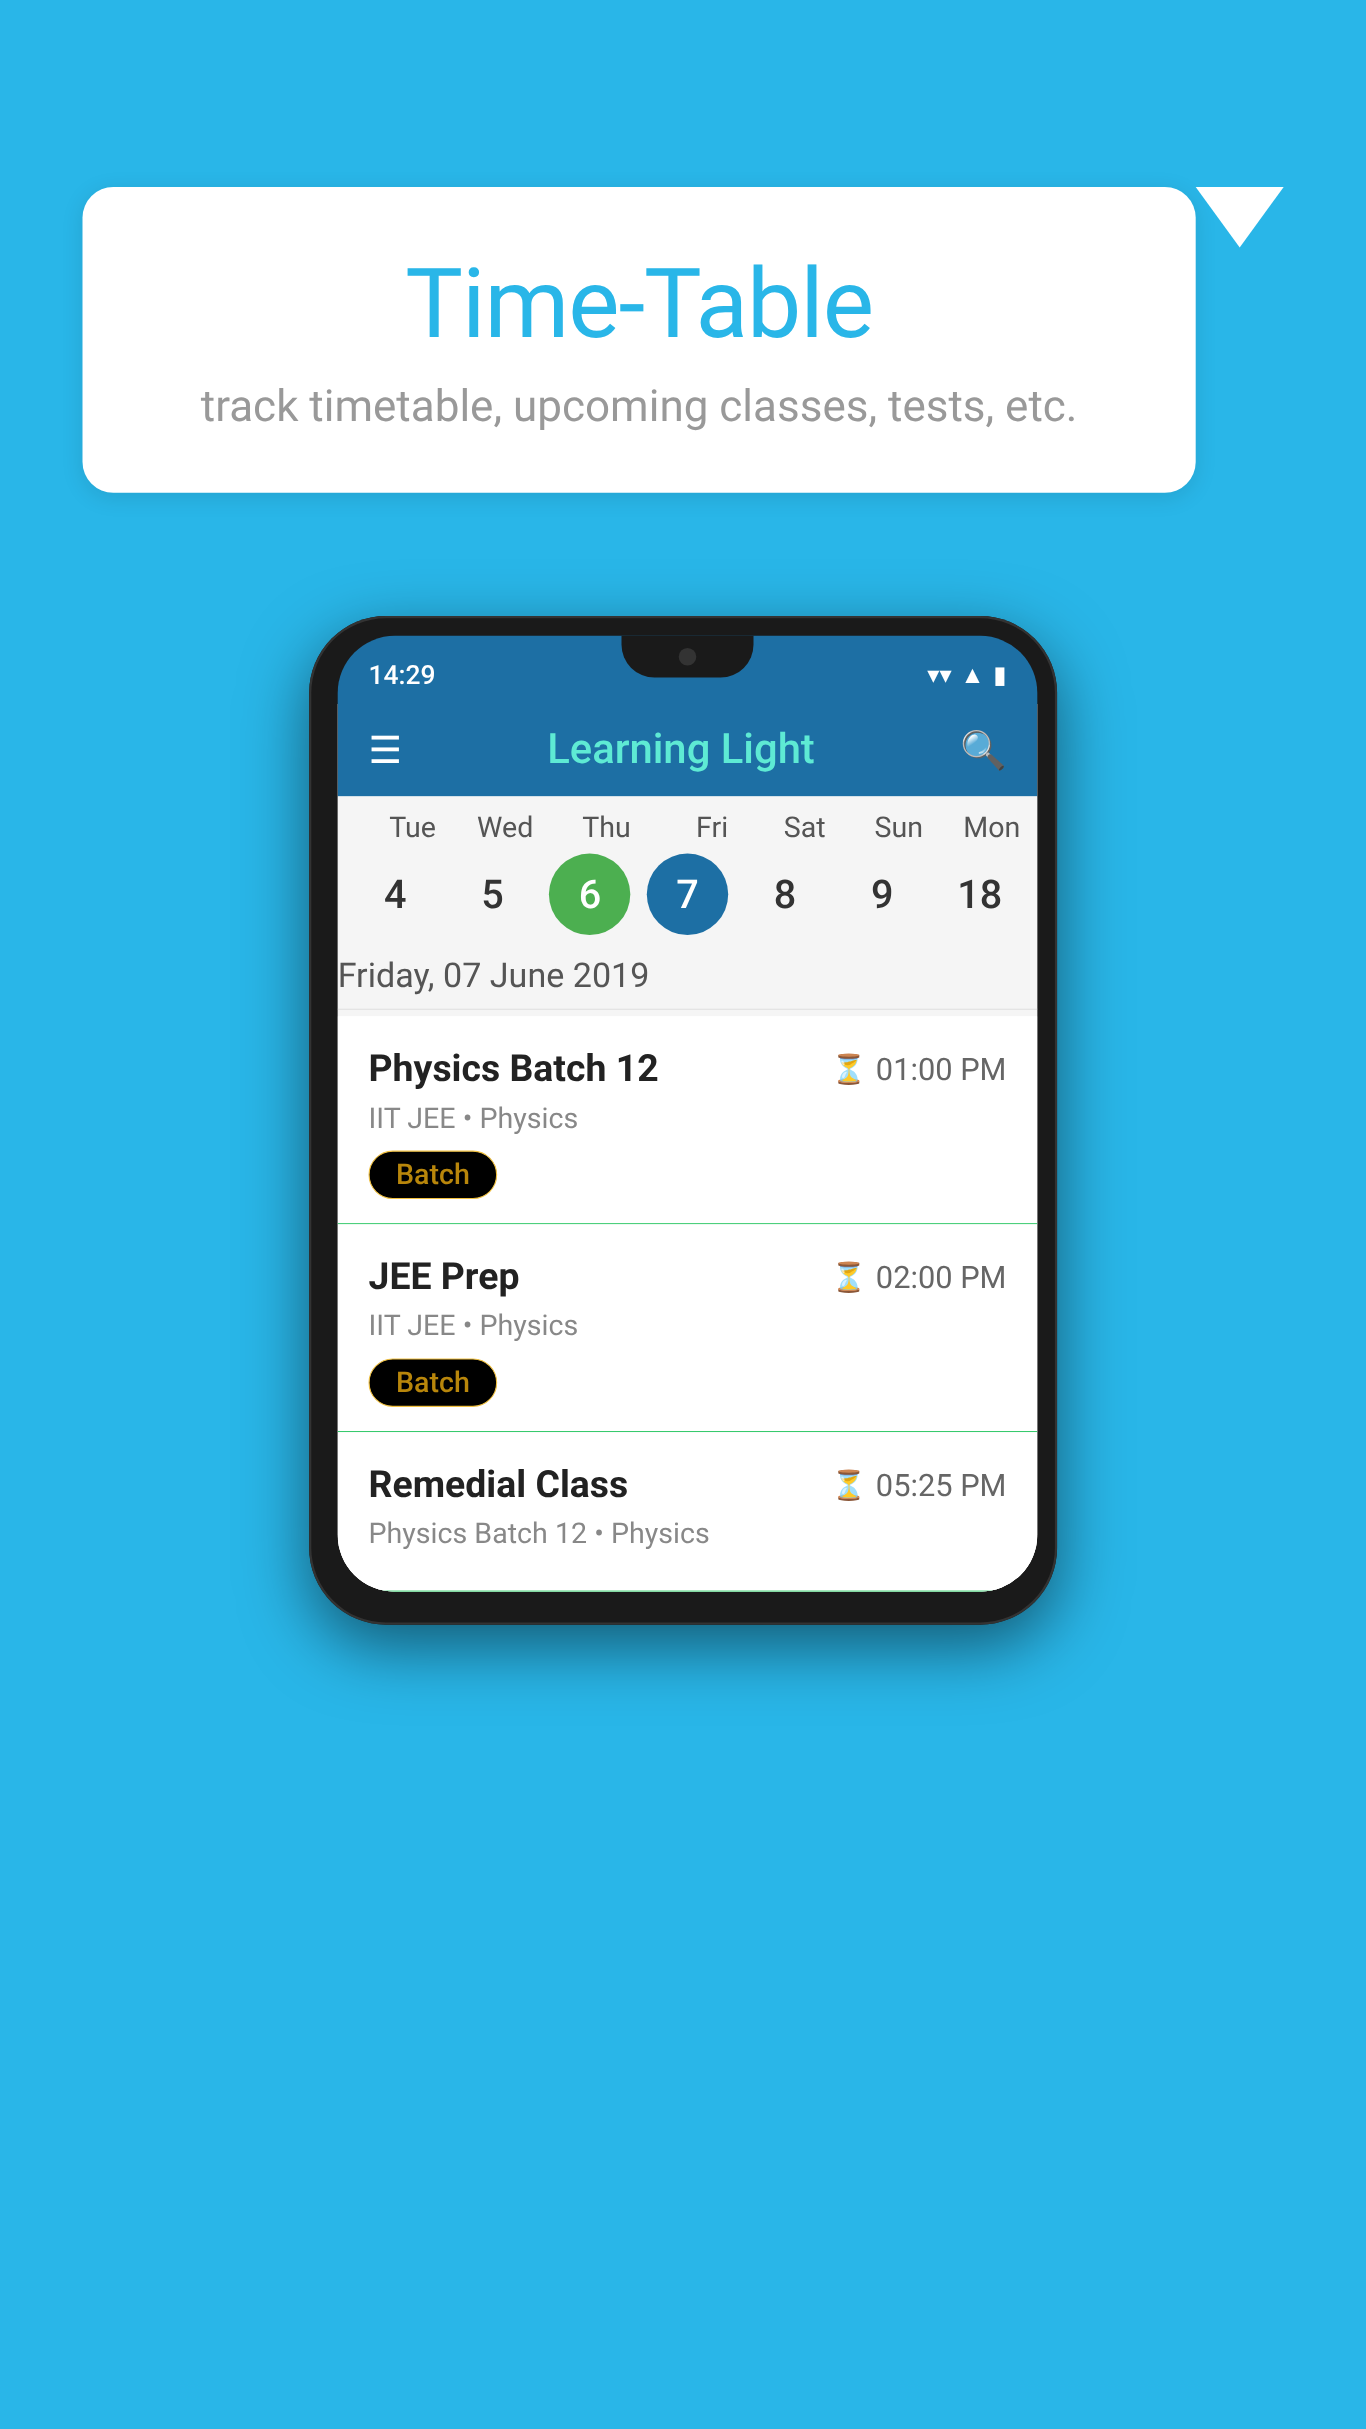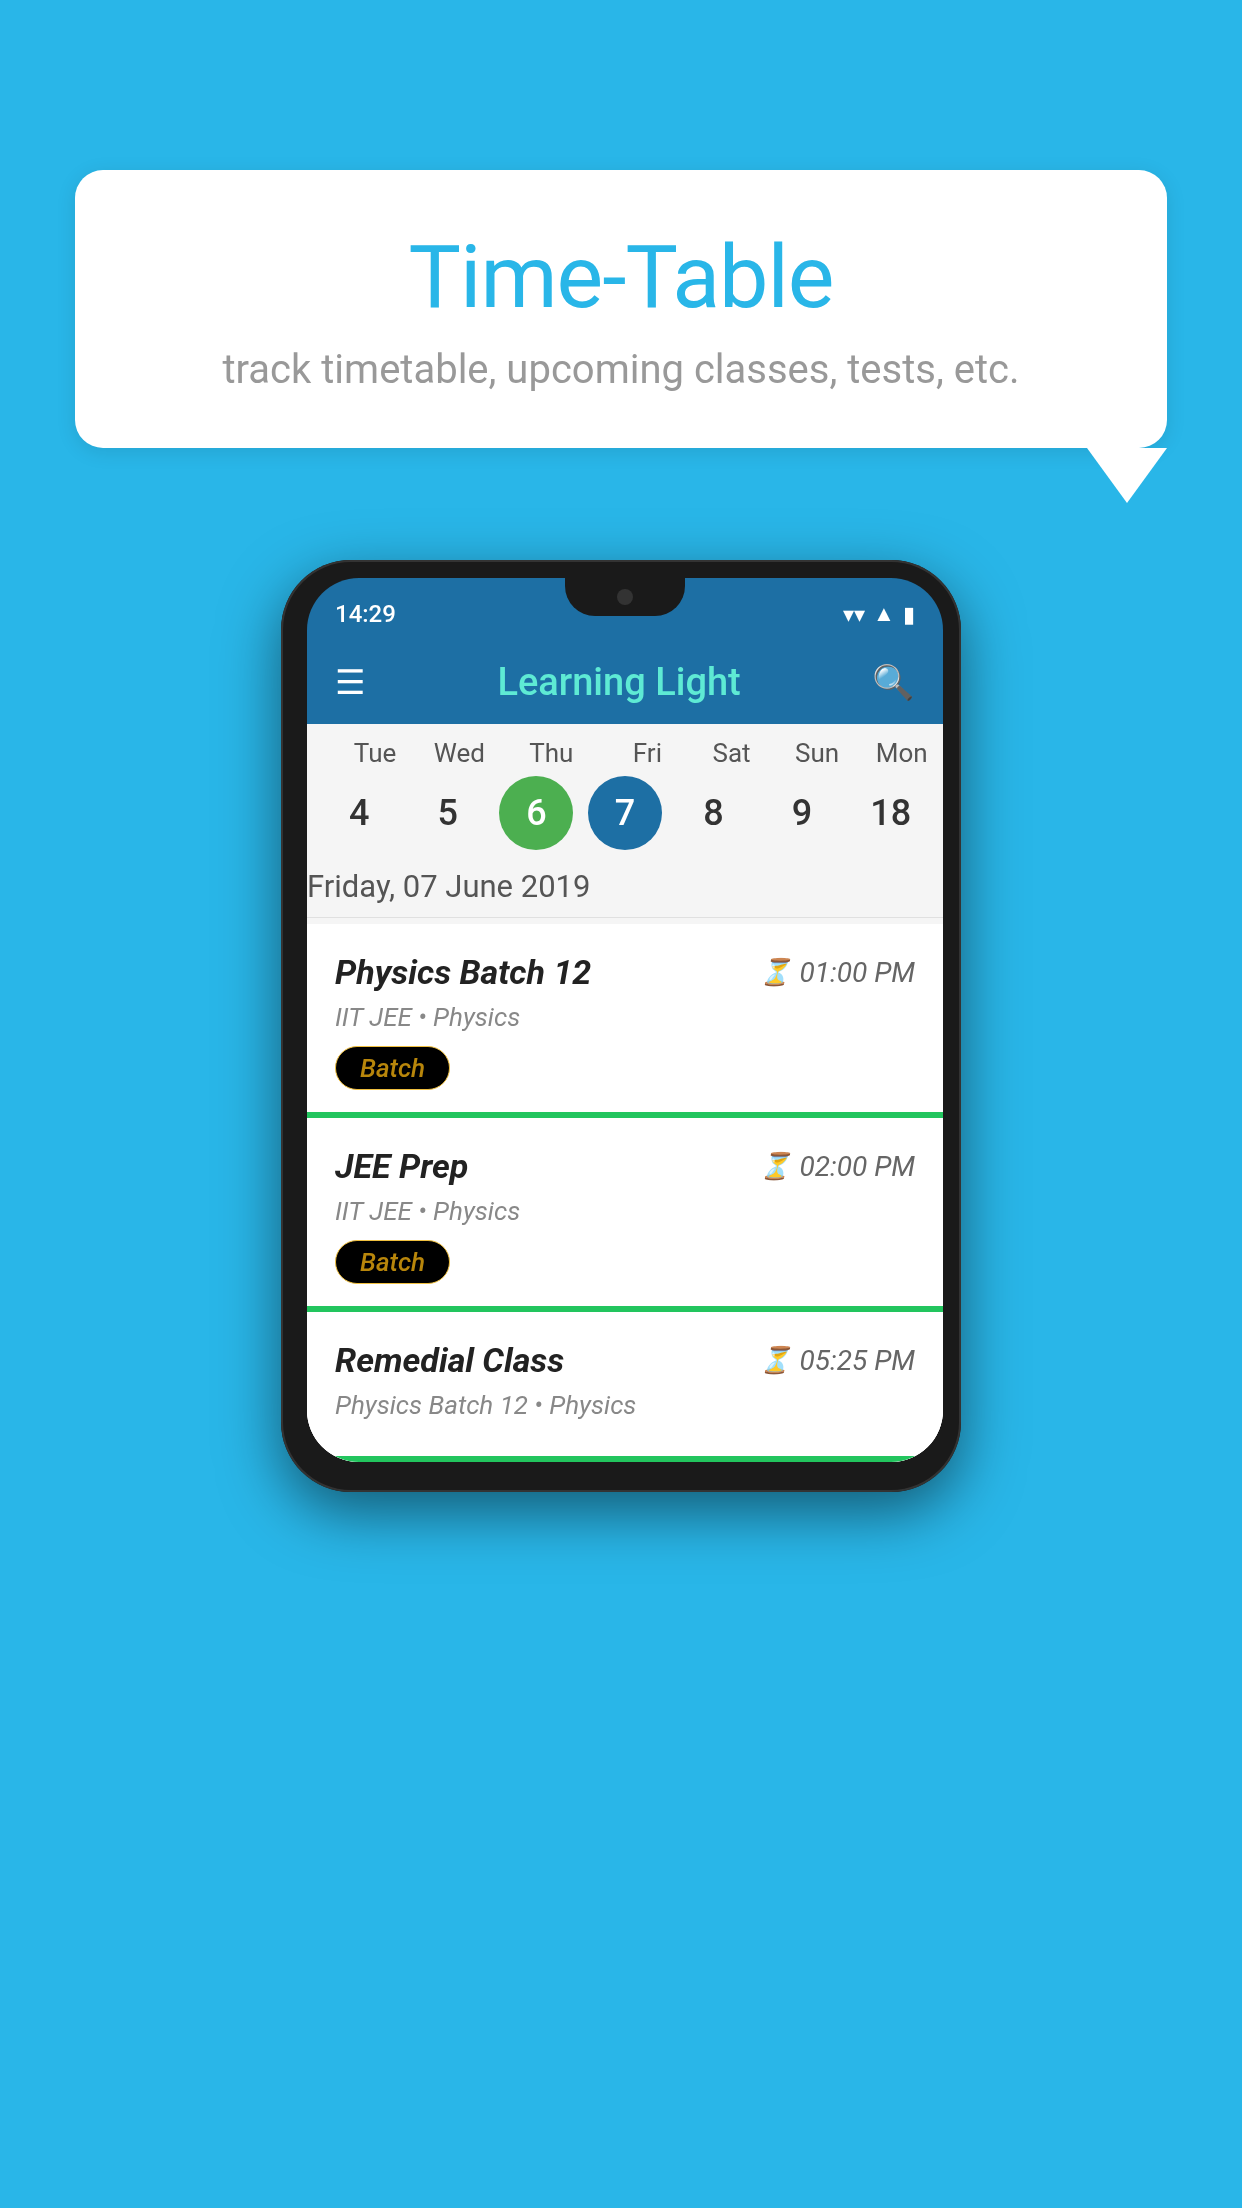--- a/index.html
+++ b/index.html
@@ -13,22 +13,22 @@
       position: relative;
     }
 
     
     .speech-bubble-wrapper {
       position: absolute;
       top: 170px;
       left: 75px;
       right: 75px;
       display: flex;
-      flex-direction: column;
-      align-items: flex-end;
+      flex-direction: row;
+      align-items: flex-start;
     }
     .speech-bubble {
       background: #fff;
       border-radius: 28px;
       padding: 55px 60px 55px 60px;
       text-align: center;
       width: 100%;
       box-shadow: 0 4px 20px rgba(0,0,0,0.10);
     }
     .speech-bubble-title {
@@ -195,23 +195,22 @@
       padding: 8px 0 12px 0;
       border-bottom: 1px solid #e0e0e0;
     }
 
     
     .class-list {
       background: #fff;
     }
     .class-item {
       padding: 28px 28px 22px 28px;
-      border-bottom: 6px solid #22c55e;
+      border-bottom: 1px solid #22c55e;
       background: #fff;
-      font-style: italic;
     }
     .class-header {
       display: flex;
       justify-content: space-between;
       align-items: center;
       margin-bottom: 10px;
     }
     .class-name {
       font-size: 34px;
       font-weight: 700;

